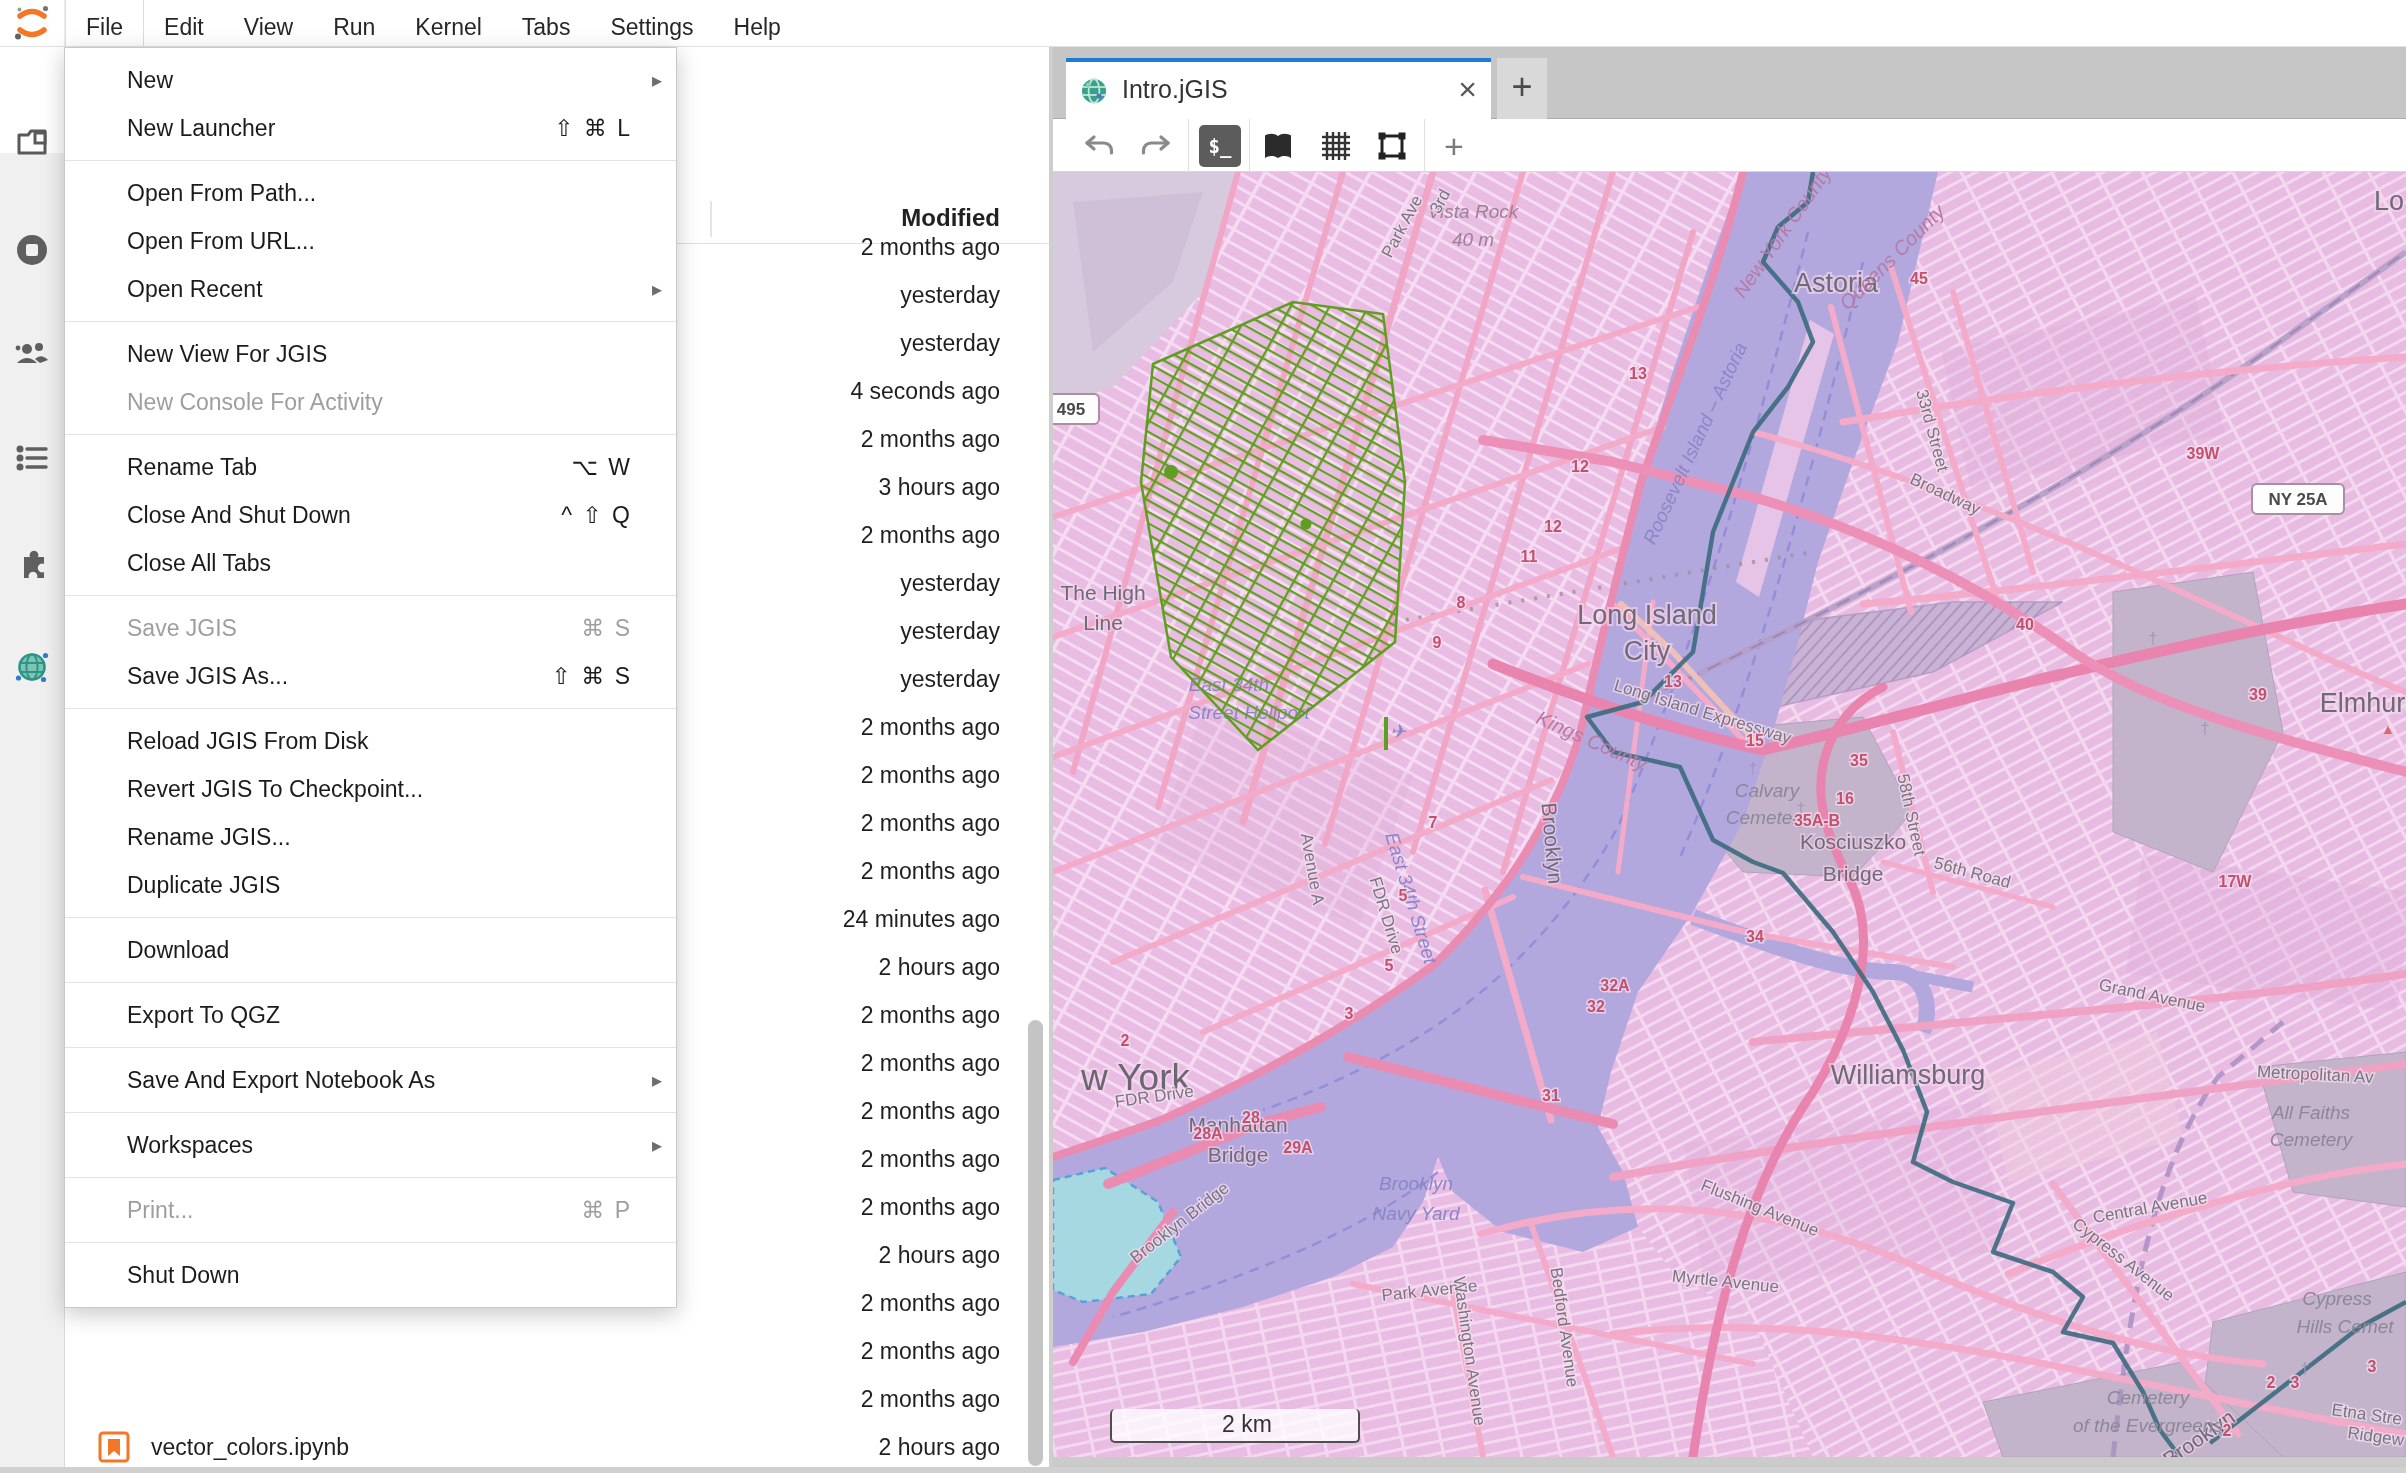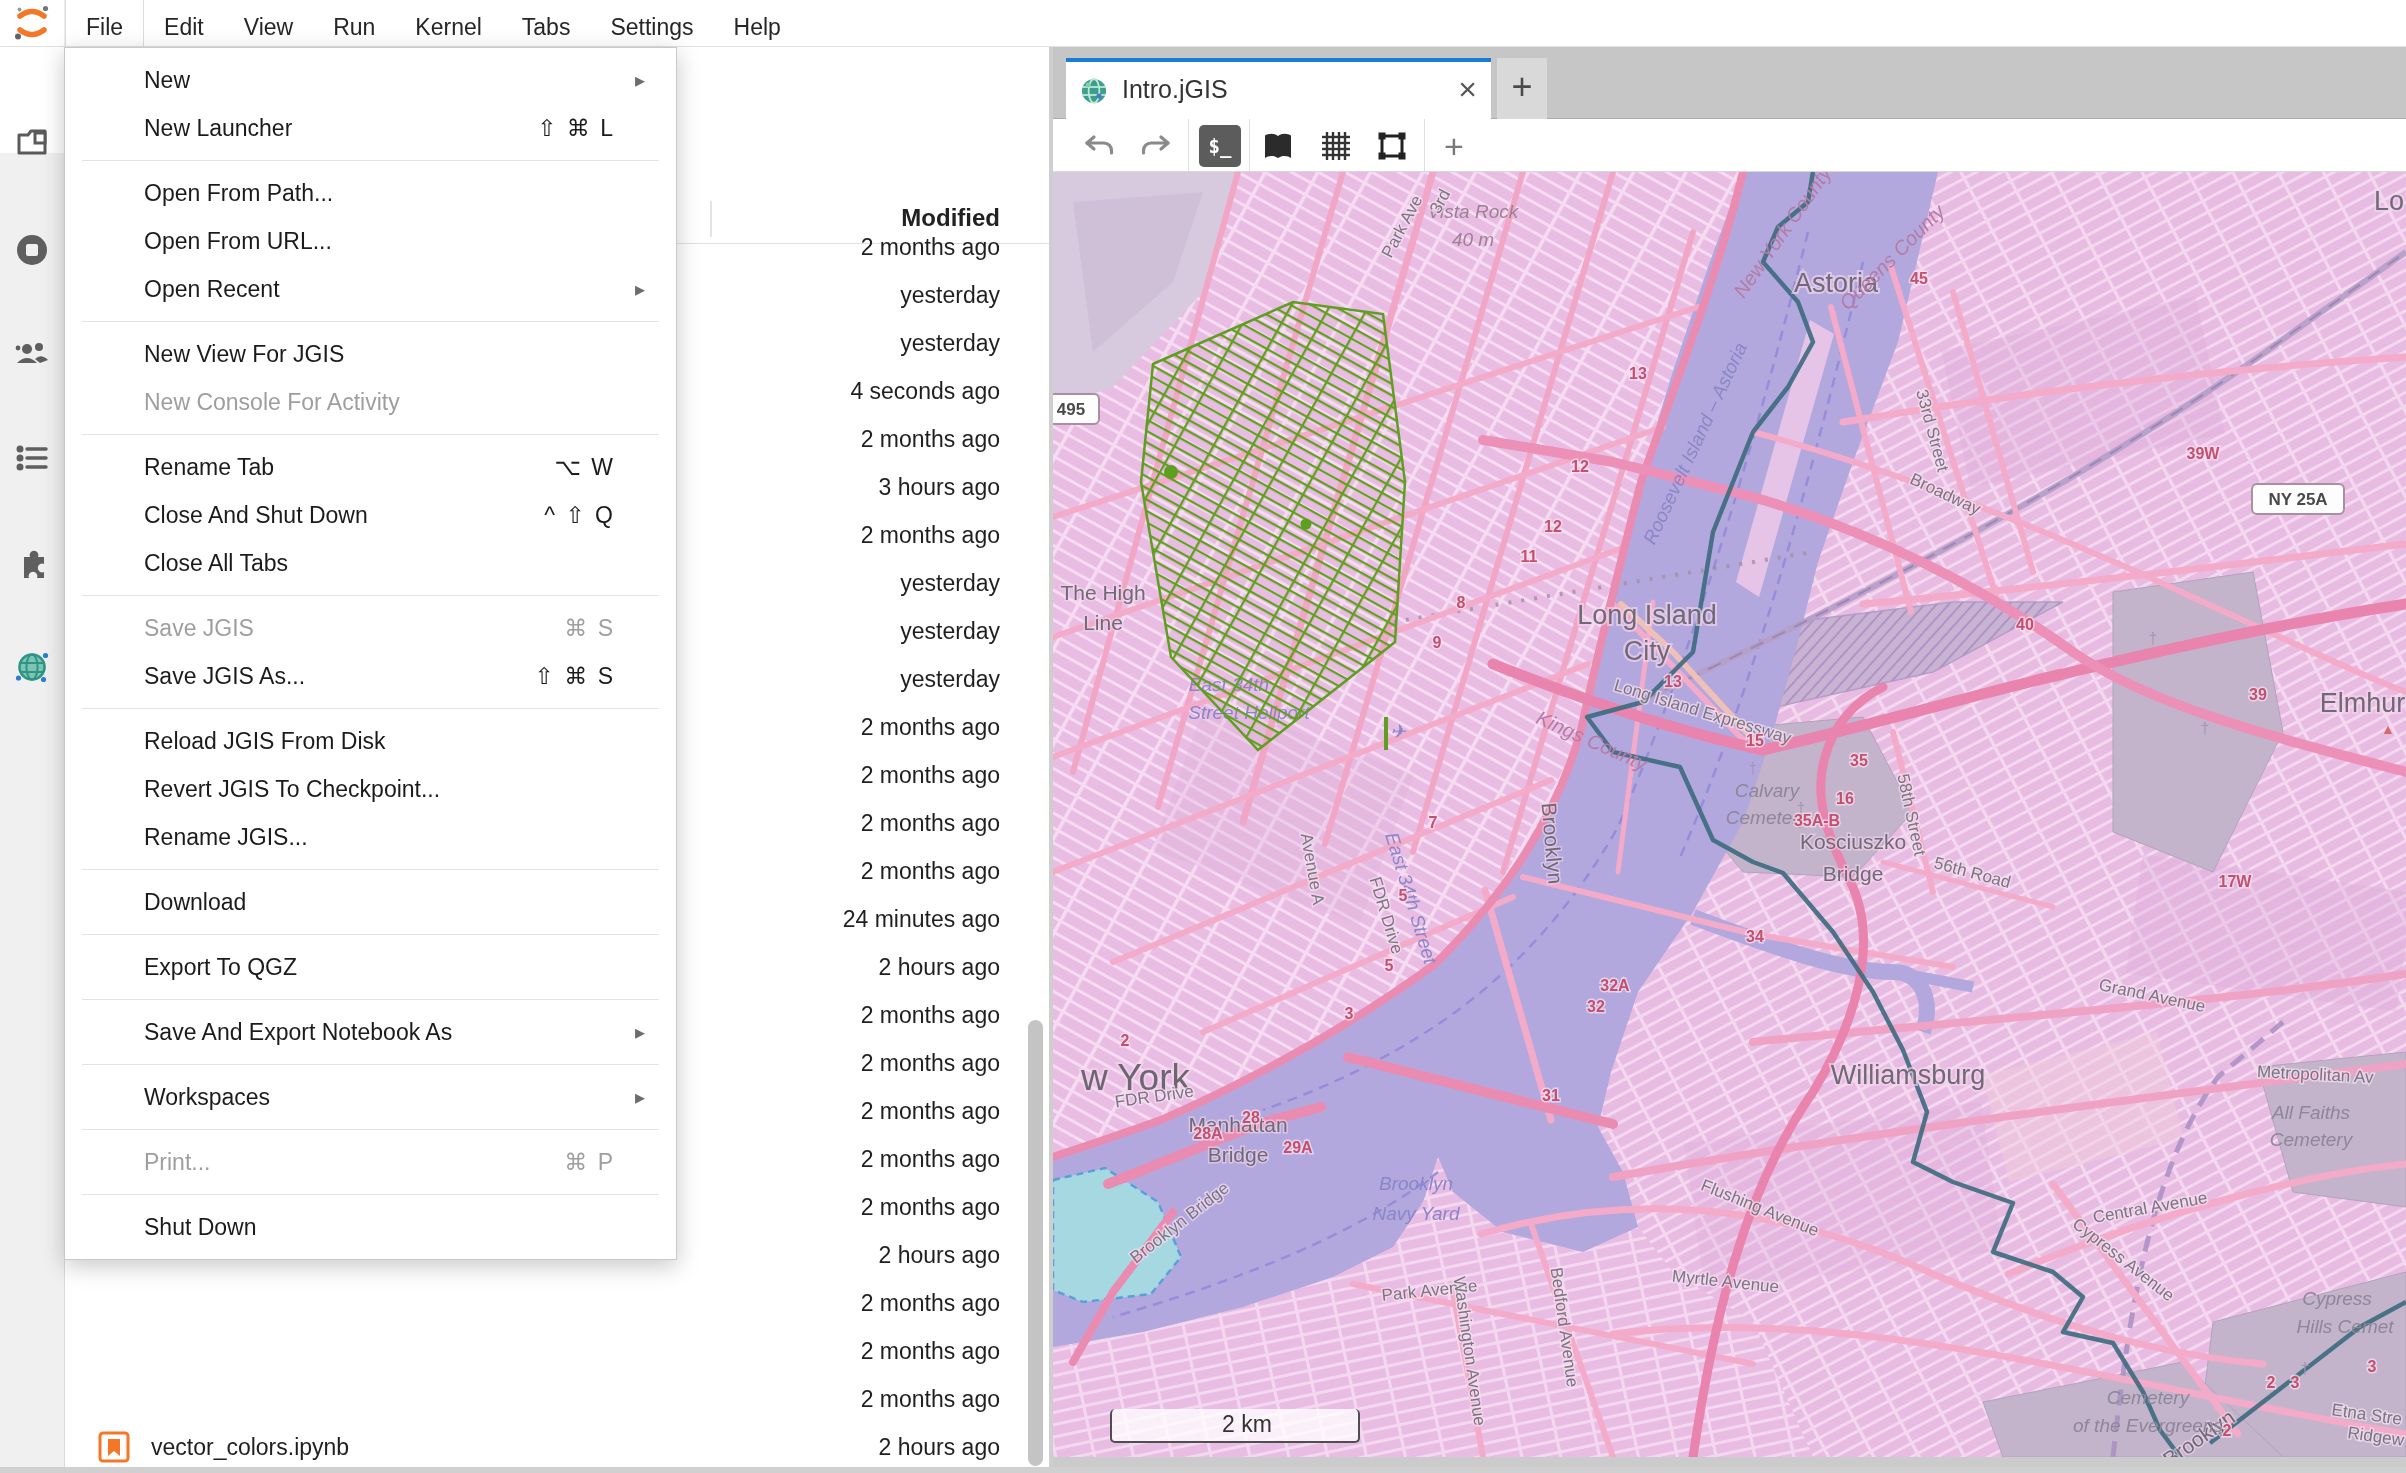--- a/index.html
+++ b/index.html
@@ -28,21 +28,21 @@
   #fb-rows{position:absolute;left:0;top:179px;width:985px;height:1242px;overflow:hidden;}
   .fb-row{position:absolute;left:0;width:985px;height:48px;}
   .fb-mod{position:absolute;right:50px;top:50%;transform:translateY(-50%);font-size:23px;color:#1f1f1f;}
   .fb-name{position:absolute;left:86px;top:50%;transform:translateY(-50%);font-size:23px;color:#1f1f1f;}
   .nb-ic{position:absolute;left:32px;top:7px;width:34px;height:34px;}
   #fb-scrollbar{position:absolute;right:7px;top:974px;width:15px;height:446px;background:#c4c4c4;border-radius:8px;}
 
   
   #filemenu{position:absolute;left:64px;top:47px;width:613px;background:#ffffff;
             border:1px solid #c9c9c9;box-shadow:0 6px 22px rgba(0,0,0,.22);
-            padding:8px 17px;z-index:50;box-sizing:border-box;}
+            padding:8px 0;z-index:50;box-sizing:border-box;}
   .mi{position:relative;height:48px;display:flex;align-items:center;padding:0 44px 0 62px;font-size:23px;color:#1b1b1b;}
   .mi .mi-l{flex:1 1 auto;white-space:nowrap;}
   .mi .mi-k{flex:0 0 auto;margin-left:24px;font-size:23px;color:#1b1b1b;letter-spacing:2px;}
   .mi .mi-sub{position:absolute;right:14px;top:50%;transform:translateY(-50%);font-size:20px;color:#6d6d6d;}
   .mi.dis .mi-l,.mi.dis .mi-k{color:#9e9e9e;}
   .mi-sep{height:1px;background:#e3e3e3;margin:8px 0;}
 
   
   #mappanel{position:absolute;left:1053px;top:46px;width:1353px;height:1427px;background:#c6c6c6;}
   #panel-divider{position:absolute;left:1049px;top:46px;width:4px;height:1427px;background:#cecece;}
@@ -304,20 +304,23 @@
       </div>
       <div class="mi-sep"></div>
       <div class="mi">
         <span class="mi-l">Reload JGIS From Disk</span>
       </div>
       <div class="mi">
         <span class="mi-l">Revert JGIS To Checkpoint...</span>
       </div>
       <div class="mi">
         <span class="mi-l">Rename JGIS...</span>
+      </div>
+      <div class="mi">
+        <span class="mi-l">Duplicate JGIS</span>
       </div>
       <div class="mi-sep"></div>
       <div class="mi">
         <span class="mi-l">Download</span>
       </div>
       <div class="mi-sep"></div>
       <div class="mi">
         <span class="mi-l">Export To QGZ</span>
       </div>
       <div class="mi-sep"></div>

